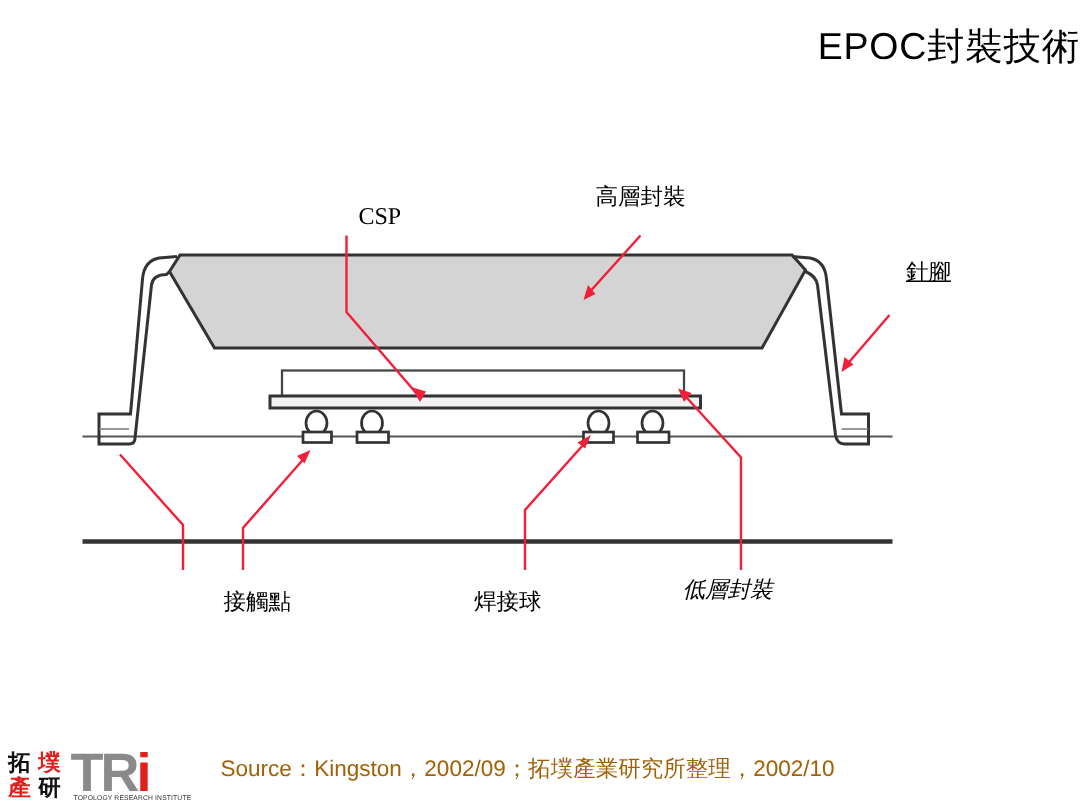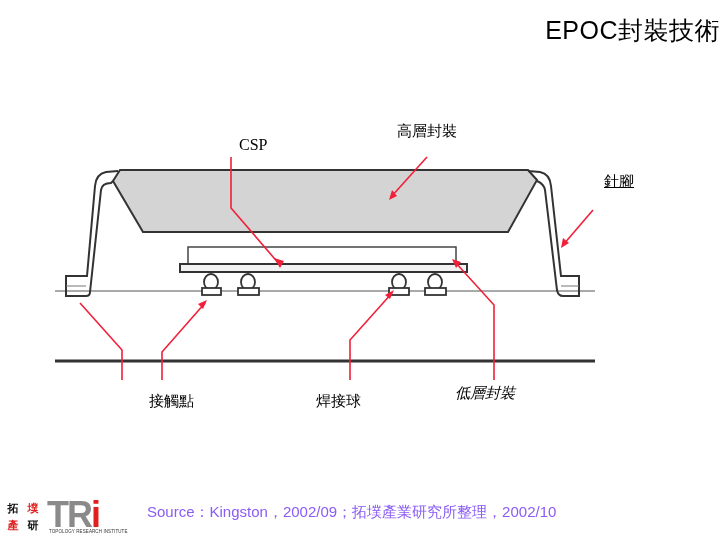--- a/index.html
+++ b/index.html
@@ -2,26 +2,26 @@
 <html><head>
 <meta charset="utf-8">
 <style>
   html, body { margin:0; padding:0; background:#ffffff; }
   body { width:720px; height:540px; position:relative; overflow:hidden; font-family:"DejaVu Sans", sans-serif; }
   .title { position:absolute; left:0; top:14px; width:720px; text-align:right; font-size:25px; color:#000; letter-spacing:0.5px; font-family:"Liberation Sans","DejaVu Sans",sans-serif; }
   .diagram { position:absolute; left:0; top:0; width:720px; height:540px; }
   .lbl { position:absolute; font-size:15px; color:#000; white-space:nowrap; }
   .lbl.serif { font-family:"Liberation Serif","DejaVu Serif",serif; font-size:16px; }
   .logo { position:absolute; left:3px; top:500px; width:130px; height:36px; }
-  .logo .cjk { position:absolute; left:0; top:0; width:42px; height:36px; font-size:11px; line-height:17px; font-weight:bold; }
+  .logo .cjk { position:absolute; left:0; top:0; width:42px; height:36px; font-size:15px; line-height:17px; font-weight:bold; }
   .logo .cjk span { display:inline-block; width:20px; text-align:center; }
   .logo .tri { position:absolute; left:44px; top:0; font-family:"Liberation Sans",sans-serif; font-size:36px; font-weight:bold; color:#8a8a8a; letter-spacing:-2px; line-height:30px; }
   .logo .tri .dot { color:#e0201e; }
   .logo .sub { position:absolute; left:46px; top:29px; font-size:4.5px; color:#333; letter-spacing:0.1px; white-space:nowrap; font-family:"Liberation Sans",sans-serif; }
-  .source { position:absolute; left:147px; top:503px; font-size:15px; color:#8b5cf6; font-family:"Liberation Sans","DejaVu Sans",sans-serif; white-space:nowrap; }
+  .source { position:absolute; left:147px; top:503px; font-size:15px; color:#a16207; font-family:"Liberation Sans","DejaVu Sans",sans-serif; white-space:nowrap; }
 </style>
 </head>
 <body>
 
 <div class="title">EPOC封裝技術</div>
 
 <svg class="diagram" viewBox="0 0 720 540" xmlns="http://www.w3.org/2000/svg">
 
   <line x1="55" y1="291" x2="595" y2="291" stroke="#555" stroke-width="1.2"></line>
   <line x1="55" y1="361" x2="595" y2="361" stroke="#333" stroke-width="3"></line>

